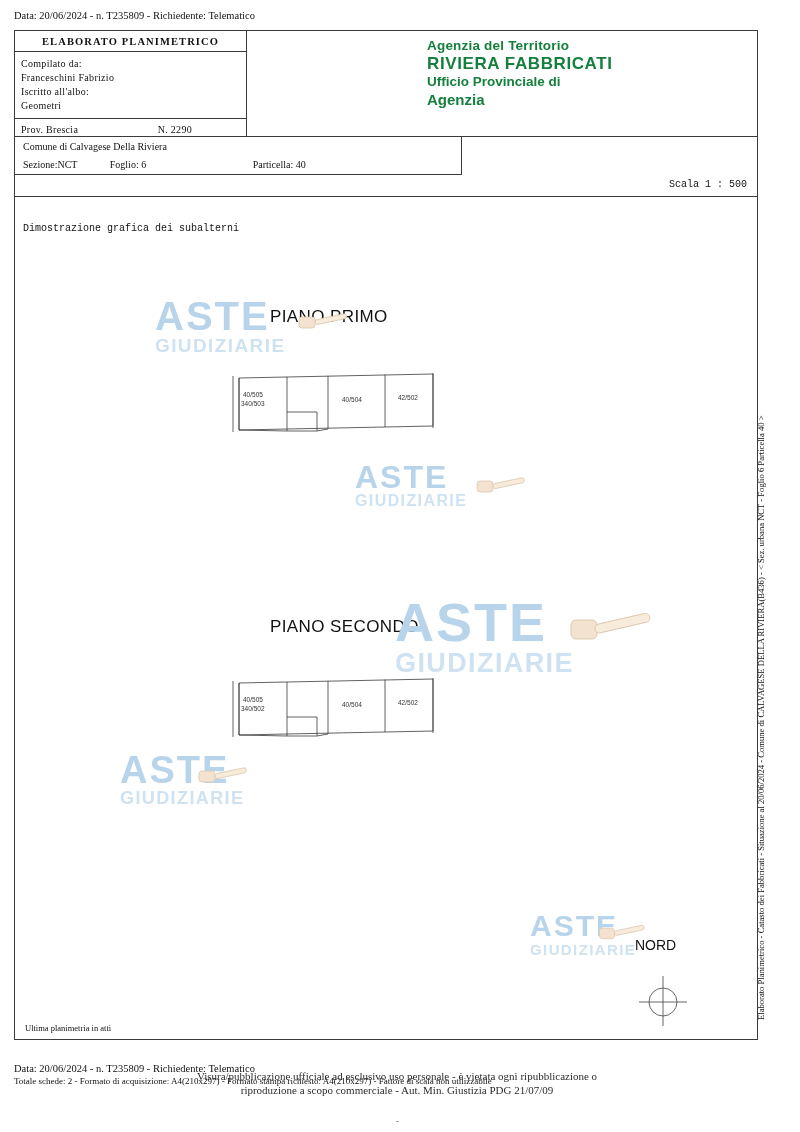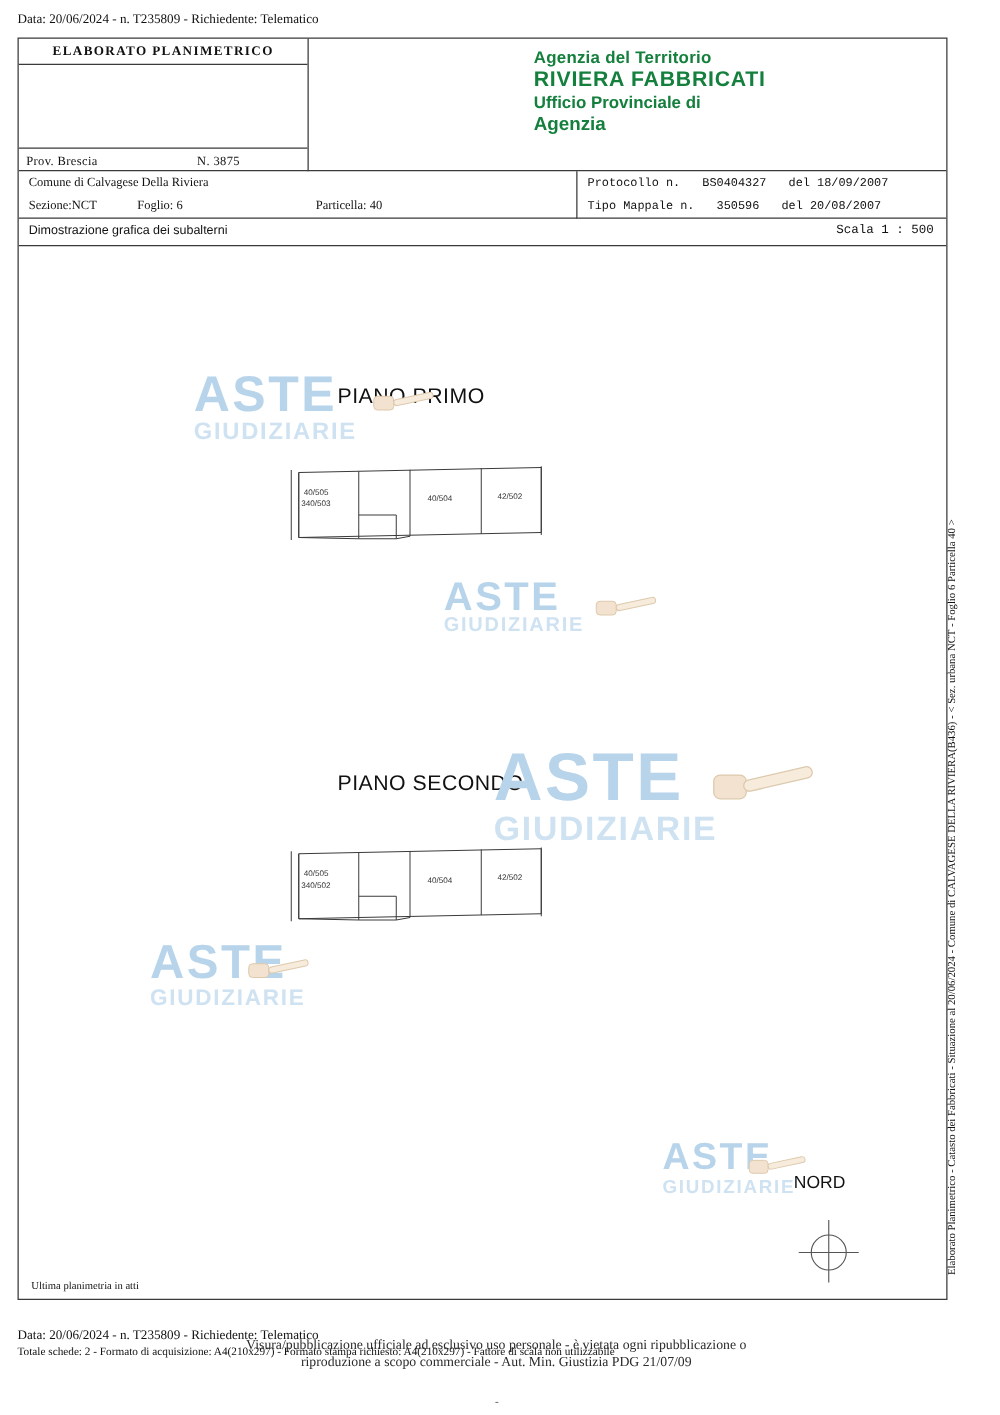--- a/index.html
+++ b/index.html
@@ -87,22 +87,23 @@
     border-bottom:1px solid #3a3a3a; box-sizing:border-box;
     font-family:"Liberation Mono", monospace; font-size:9.5px; color:#111;
   }
   .row2 .right .l1 { padding:4px 0 0 8px; }
   .row2 .right .l2 { padding:7px 0 0 8px; }
   .row2 .right .sp { margin-left:12px; }
 
   
   .row3 { top:144px; height:22px; border-bottom:1px solid #3a3a3a; }
   .row3 .dim {
-    font-family:Liberation Sans, sans-serif; font-size:10px; color:#111;
+    font-family:Liberation Mono, monospace; font-size:10px; color:#111;
     padding:4px 0 0 8px;
+    margin-top:44px;
   }
   .row3 .scala {
     position:absolute; right:10px; top:4px;
     font-family:"Liberation Mono", monospace; font-size:10px; color:#111;
   }
 
   
   .canvas {
     position:absolute; left:0; right:0; top:166px; bottom:0;
     overflow:hidden;
@@ -191,22 +192,28 @@
 
   <div class="top-meta">Data: 20/06/2024 - n. T235809 - Richiedente: Telematico</div>
 
   <div class="doc">
 
     <div class="row hdr-top">
 
       <div class="cell-left">
         <div class="title">ELABORATO  PLANIMETRICO</div>
         <div class="hr"></div>
+        <div class="lines">
+          <div>Compilato da:</div>
+          <div>Franceschini Fabrizio</div>
+          <div>Iscritto all'albo:</div>
+          <div>Geometri</div>
+        </div>
         <div class="prov">
-          <span class="num">N.  3875</span>
+          <span class="num">N.  2290</span>
           <span>Prov. Brescia</span>
         </div>
       </div>
 
       <div class="cell-right">
         <div class="agency">
           <div class="l1">Agenzia del Territorio</div>
           <div class="l2">RIVIERA FABBRICATI</div>
           <div class="l3">Ufficio Provinciale di</div>
           <div class="l4">Agenzia</div>
@@ -216,32 +223,20 @@
 
     <div class="row row2">
       <div class="left">
         <div class="l1">Comune di  Calvagese Della Riviera</div>
         <div class="l2">
           <span>Sezione:</span><span>NCT</span>
           <span class="f">Foglio:</span>
           <span>6</span>
           <span class="p">Particella:</span>
           <span>40</span>
-        </div>
-      </div>
-      <div class="right">
-        <div class="l1">
-          <span>Protocollo n.</span>
-          <span class="sp">BS0404327</span>
-          <span class="sp">del 18/09/2007</span>
-        </div>
-        <div class="l2">
-          <span>Tipo Mappale n.</span>
-          <span class="sp">350596</span>
-          <span class="sp">del 20/08/2007</span>
         </div>
       </div>
     </div>
 
     <div class="row row3">
       <div class="dim">Dimostrazione grafica dei subalterni</div>
       <div class="scala">Scala 1 : 500</div>
     </div>
 
     <div class="canvas">

